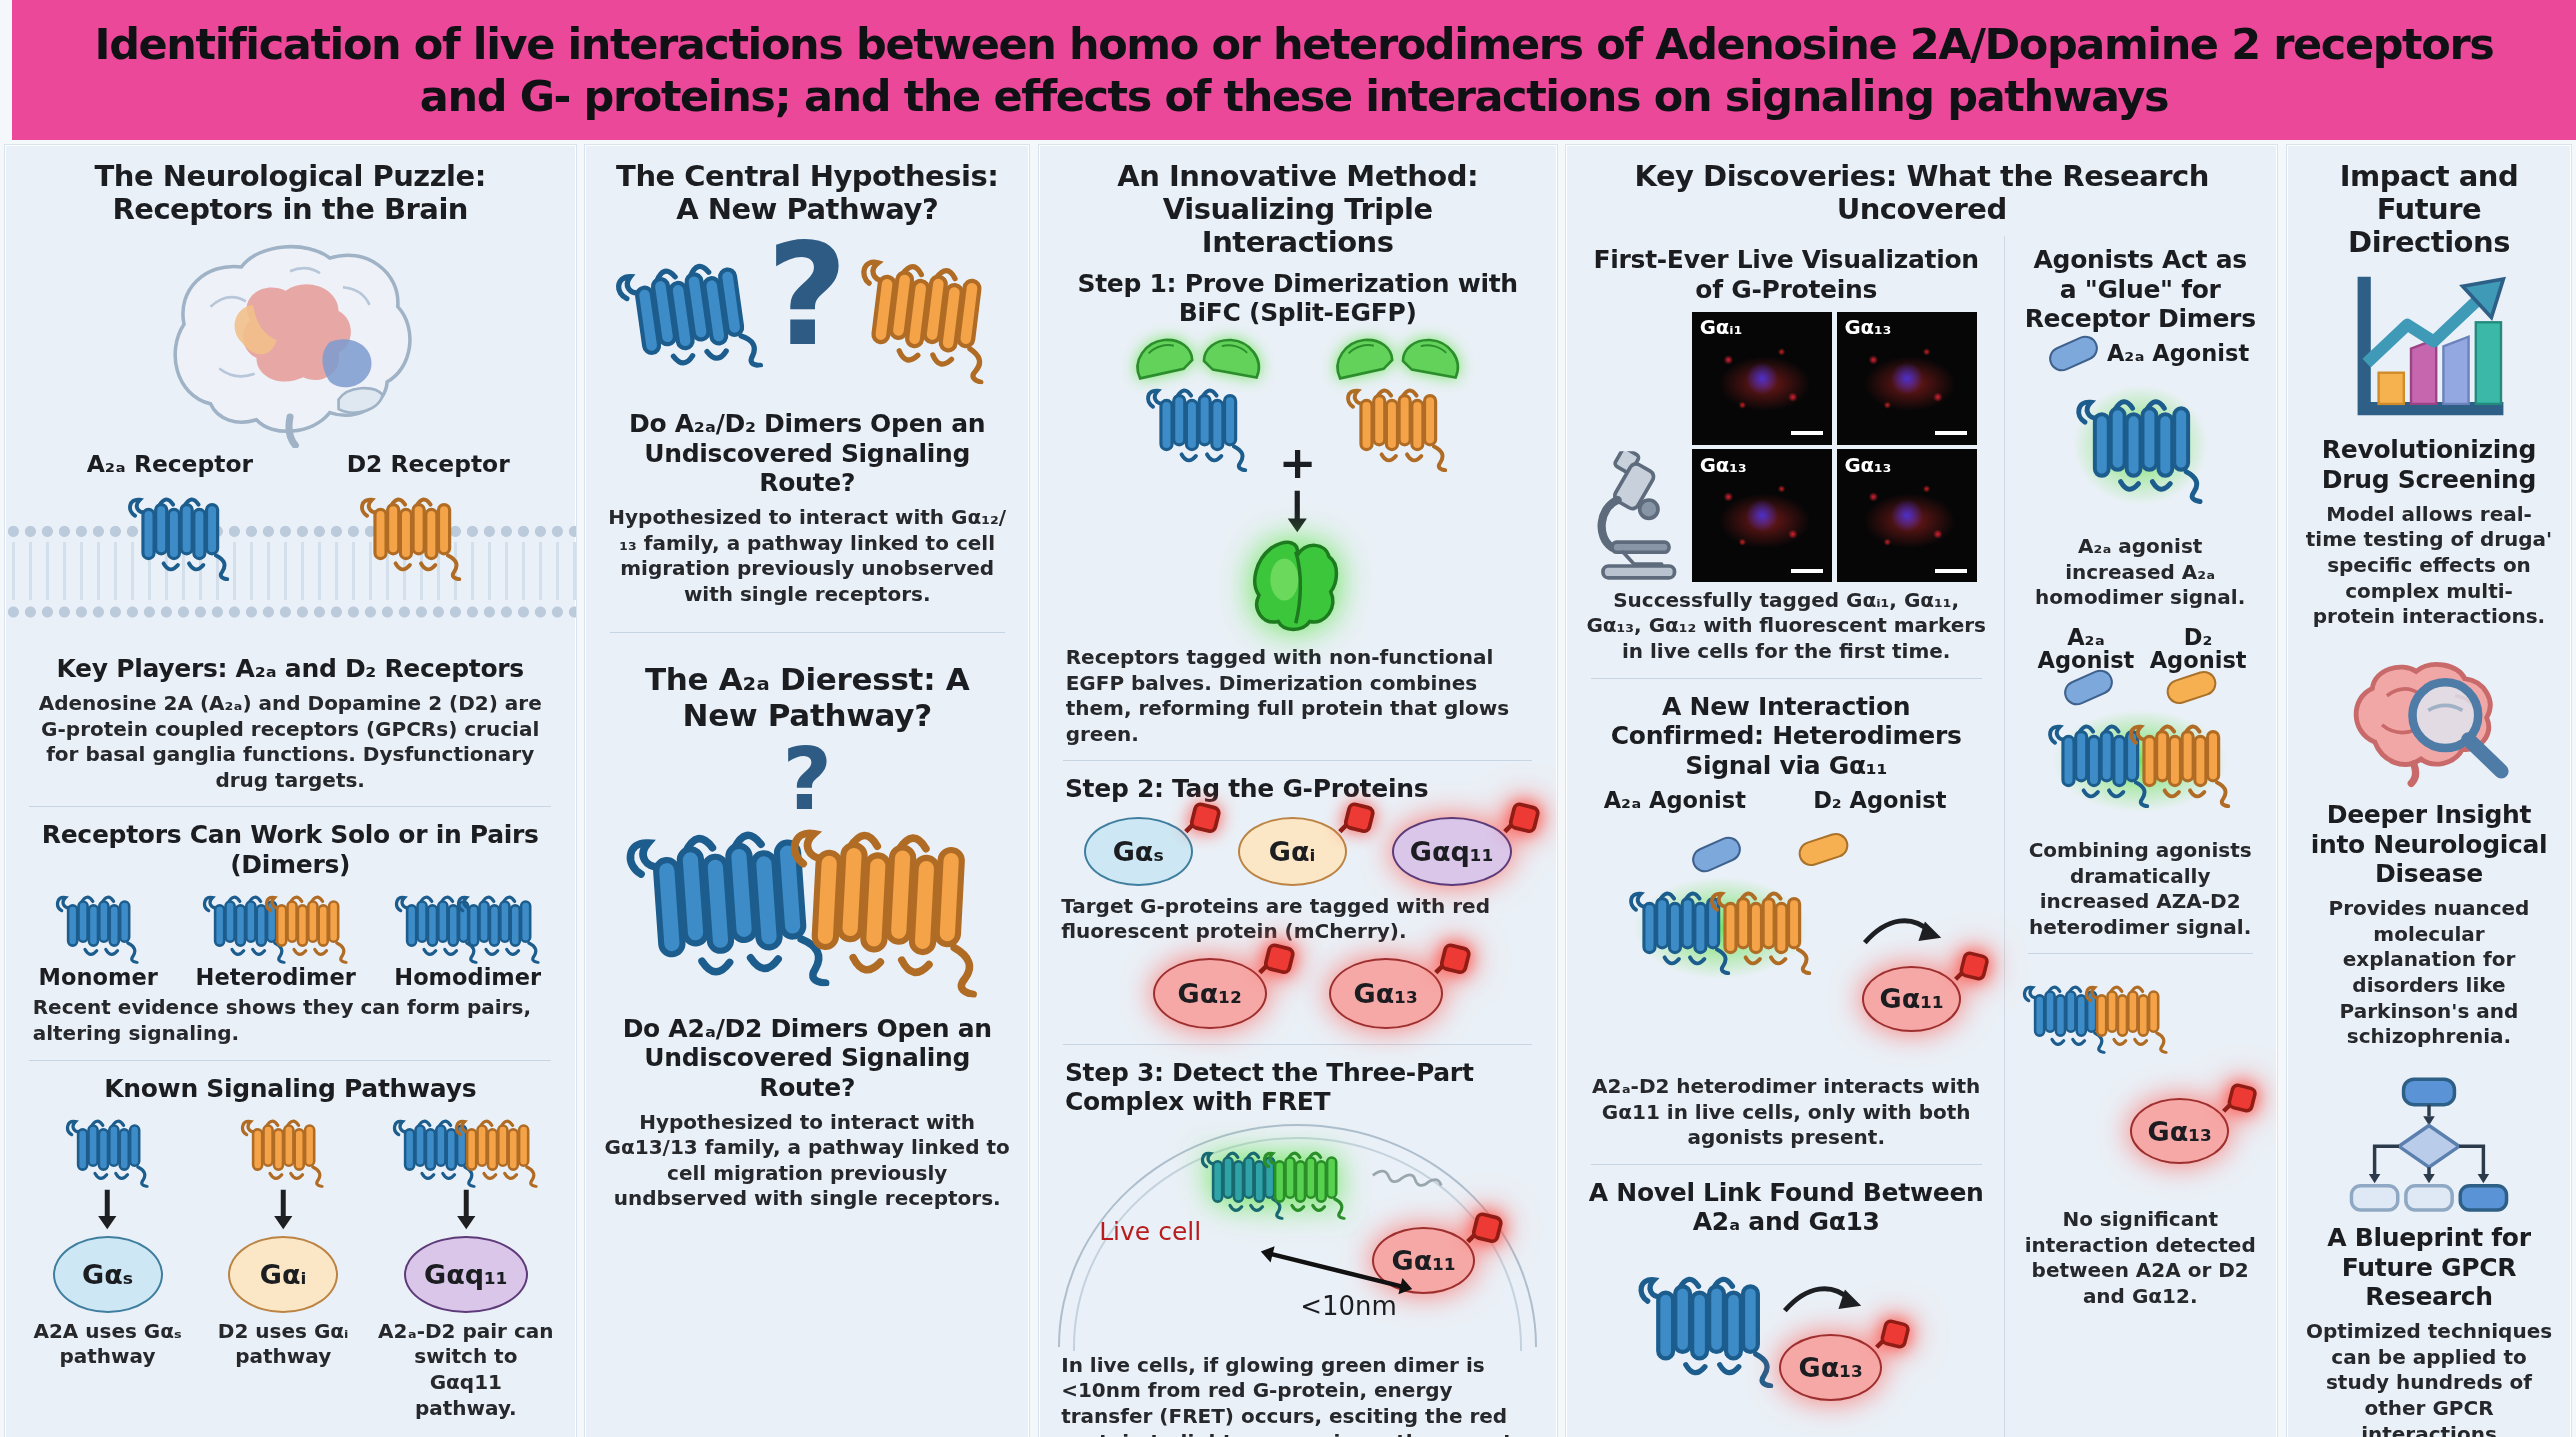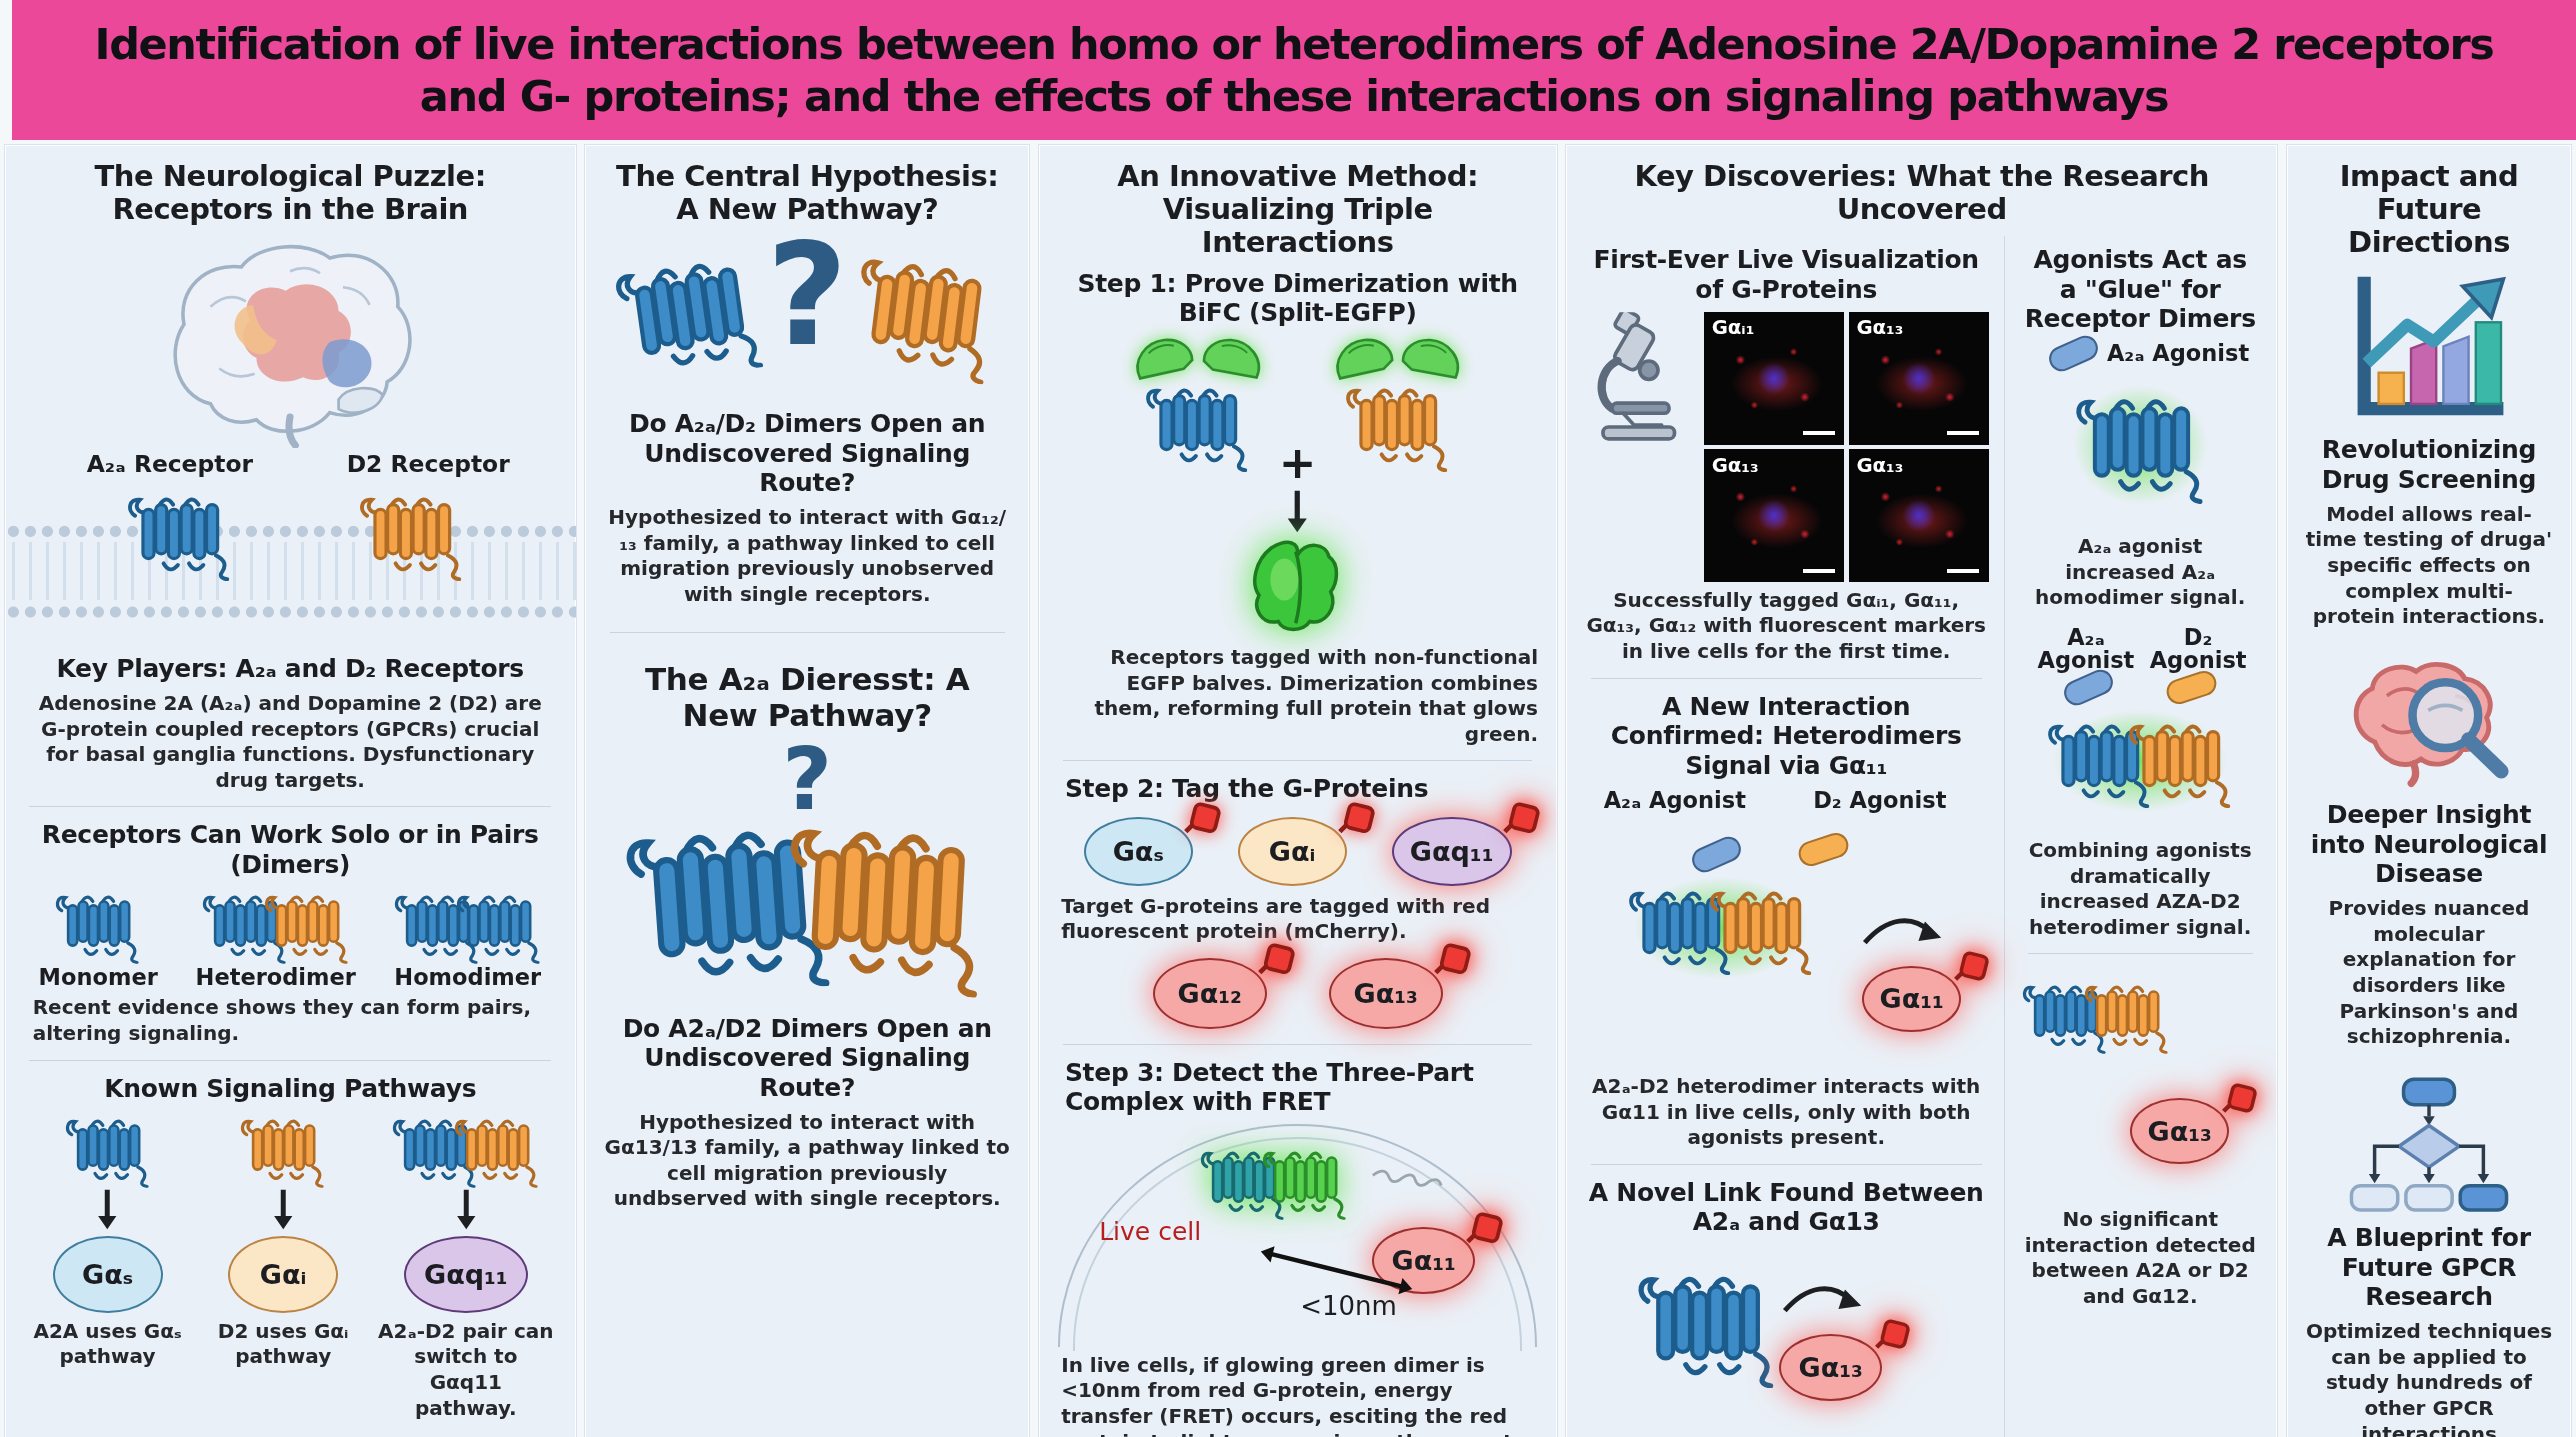--- a/index.html
+++ b/index.html
@@ -363,21 +363,21 @@
         </div>
       </div>
       <div class="colcenter">
         <svg width="22.5" height="45" viewBox="0 0 24 48">
             <use href="#downarrow"></use>
           </svg>
         <svg width="105" height="105" style="filter:drop-shadow(0 0 17px rgba(90,230,70,.95))" viewBox="0 0 112 112">
             <use href="#blob"></use>
           </svg>
       </div>
-      <p class="body" style="text-align:right;margin-left:12px">Receptors tagged with non-functional EGFP balves. Dimerization combines them, reforming full protein that glows green.</p>
+      <p class="body" style="text-align:left;margin-left:12px">Receptors tagged with non-functional EGFP balves. Dimerization combines them, reforming full protein that glows green.</p>
       <hr class="sep">
 
       <h3 class="sechead" style="text-align:left;margin-left:11.2px">Step 2: Tag the G-Proteins</h3>
       <div style="display:flex;justify-content:space-around;padding:5.6px 7.5px 1.9px">
         <span class="gwrap">
           <span class="gprot gs" style="width:109px;height:69px">Gαₛ</span>
           <svg class="mtag" width="45" height="39" viewBox="0 0 48 42">
               <use href="#mtag"></use>
             </svg>
         </span>
@@ -439,21 +439,21 @@
       <p class="body" style="text-align:left;margin-left:7.5px">In live cells, if glowing green dimer is &lt;10nm from red G-protein, energy transfer (FRET) occurs, esciting the red protein to light up, proving a three-part interaction.</p>
     </section>
 
     <section class="col col-discoveries">
       <h2 class="colhead">Key Discoveries: What the Research Uncovered</h2>
 
       <div class="subcols">
 
         <div class="sub-left">
           <h3 class="sechead">First-Ever Live Visualization of G-Proteins</h3>
-          <div style="display:flex;gap:13px;align-items:flex-start">
+          <div style="display:flex;gap:1px;align-items:flex-end">
             <svg width="110" height="131" viewBox="0 0 118 140">
                 <use href="#microscope"></use>
               </svg>
             <div class="micros">
               <div class="micro">
                 <span class="mlabel">Gαᵢ₁</span>
                 <span class="sbar"></span>
               </div>
               <div class="micro">
                 <span class="mlabel">Gα₁₃</span>

